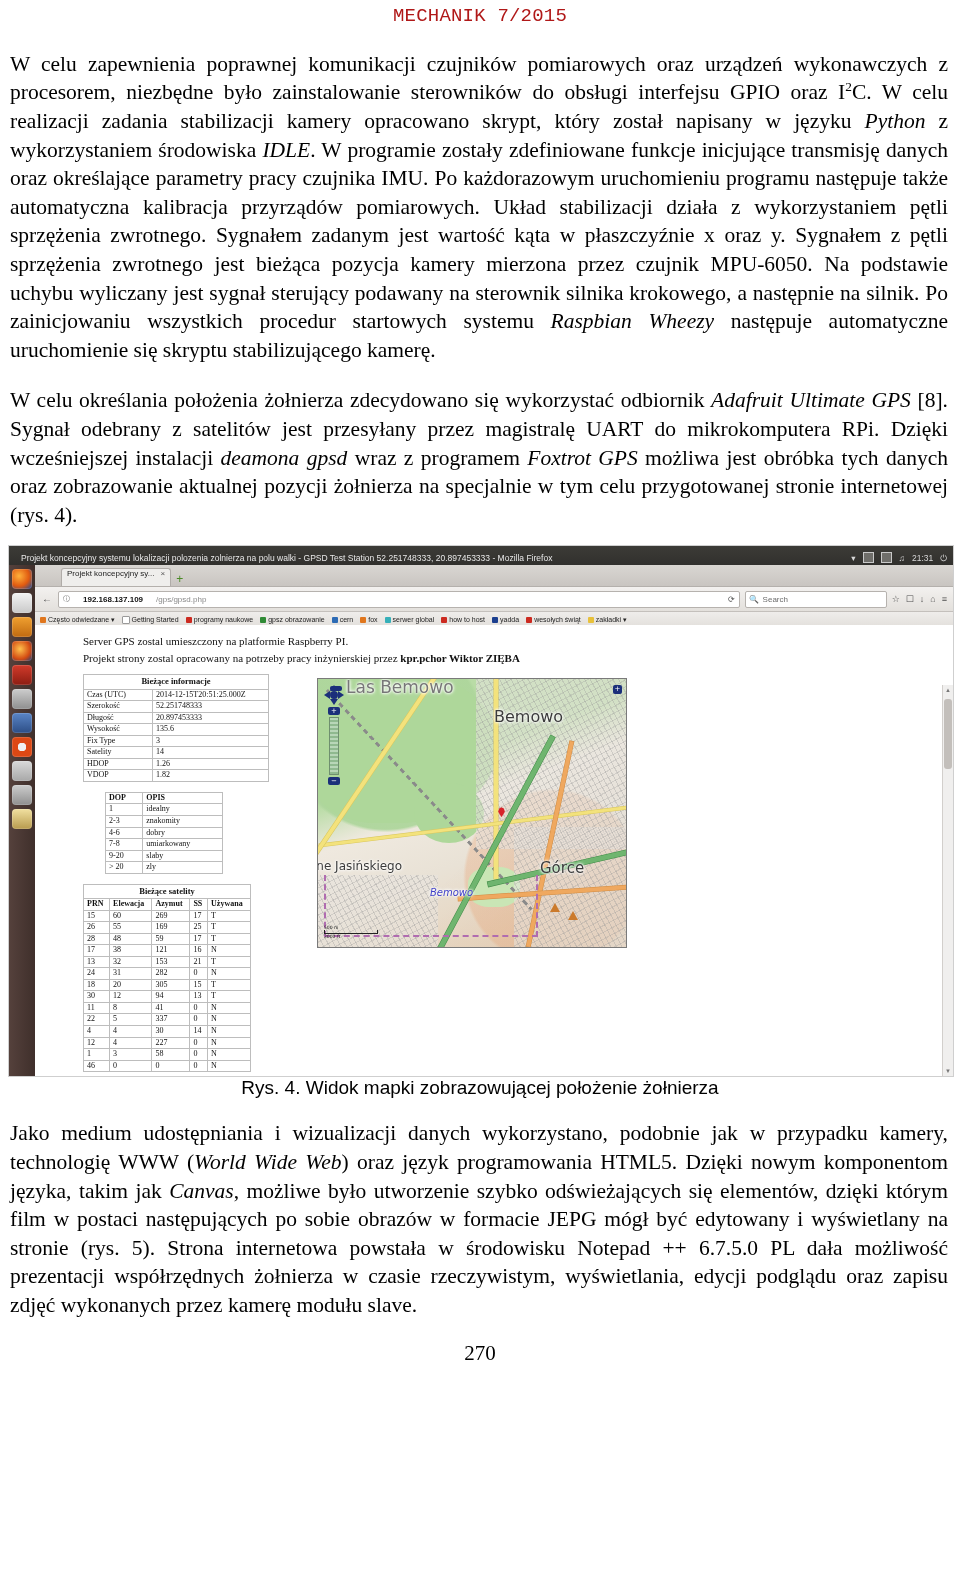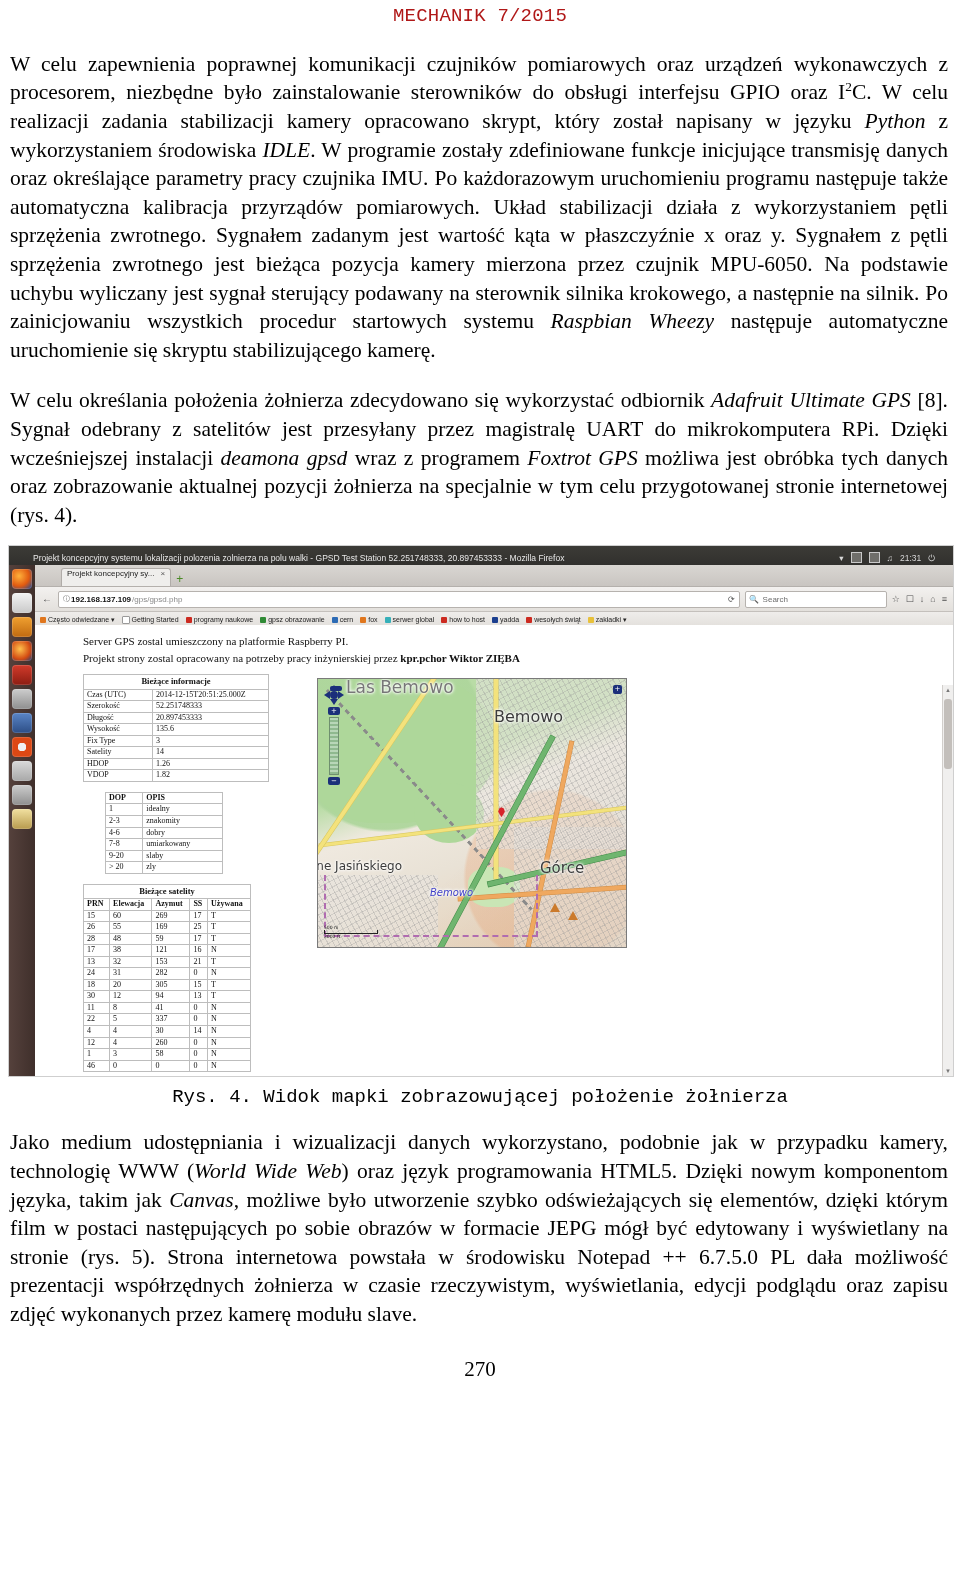--- a/index.html
+++ b/index.html
@@ -71,21 +71,21 @@
   }
 
   
   .titlebar {
     height: 23px;
     background: linear-gradient(#3c3b37, #2f2e2b);
     color: #e8e8e8;
     font-size: 8.5px;
     display: flex;
     align-items: center;
-    padding: 0 18px;
+    padding: 0 6px;
     white-space: nowrap;
     overflow: hidden;
   }
   .titlebar .title-text {
     flex: 1;
     overflow: hidden;
     text-overflow: clip;
     padding-left: 6px;
   }
   .tray {
@@ -192,21 +192,21 @@
   .urlbar {
     flex: 1;
     height: 15px;
     background: #ffffff;
     border: 1px solid #b6b2ae;
     border-radius: 2px;
     display: flex;
     align-items: center;
     font-size: 8px;
     padding: 0 4px;
-    gap: 1px;
+    gap: 13px;
     overflow: hidden;
   }
   .urlbar .lock { color: #6a6a6a; font-size: 7px; }
   .url-host { color: #111; font-weight: bold; }
   .url-path { color: #8a8a8a; }
   .urlbar .spacer { flex: 1; }
   .urlbar .go { color: #555; font-size: 8px; }
   .searchbar {
     width: 132px;
     height: 15px;
@@ -498,28 +498,28 @@
   .vscroll .arrow {
     position: absolute;
     left: 2px;
     font-size: 6px;
     color: #777;
   }
 
   .fig-caption {
     text-align: center;
     font-size: 19px;
-    margin-top: 9px;
-    font-family: Liberation Mono, monospace;
+    margin-top: 0;
+    font-family: Liberation Sans, sans-serif;
   }
 
   .page-number {
     text-align: center;
     font-size: 21px;
-    margin-top: 28px;
+    margin-top: 21px;
   }
 </style>
 </head>
 <body>
 
 <div class="running-head">
   <div class="rh-line1">MECHANIK 7/2015</div>
 </div>
 
 <div class="content">
@@ -812,21 +812,21 @@
                     <tr>
                       <td>4</td>
                       <td>4</td>
                       <td>30</td>
                       <td>14</td>
                       <td>N</td>
                     </tr>
                     <tr>
                       <td>12</td>
                       <td>4</td>
-                      <td>260</td>
+                      <td>227</td>
                       <td>0</td>
                       <td>N</td>
                     </tr>
                     <tr>
                       <td>1</td>
                       <td>3</td>
                       <td>58</td>
                       <td>0</td>
                       <td>N</td>
                     </tr>

